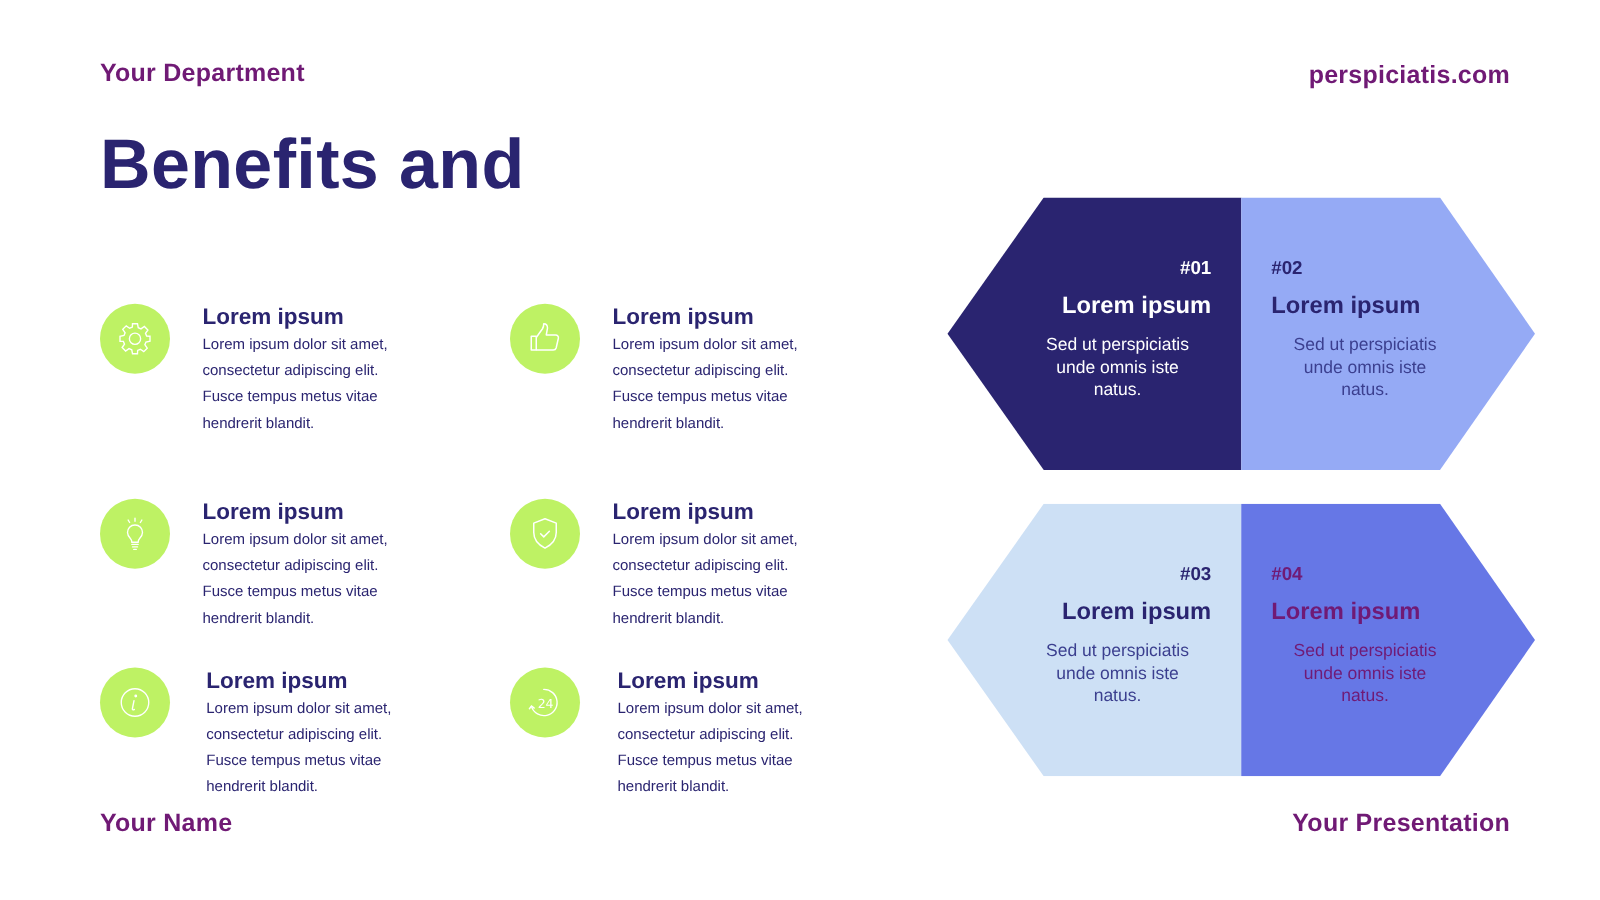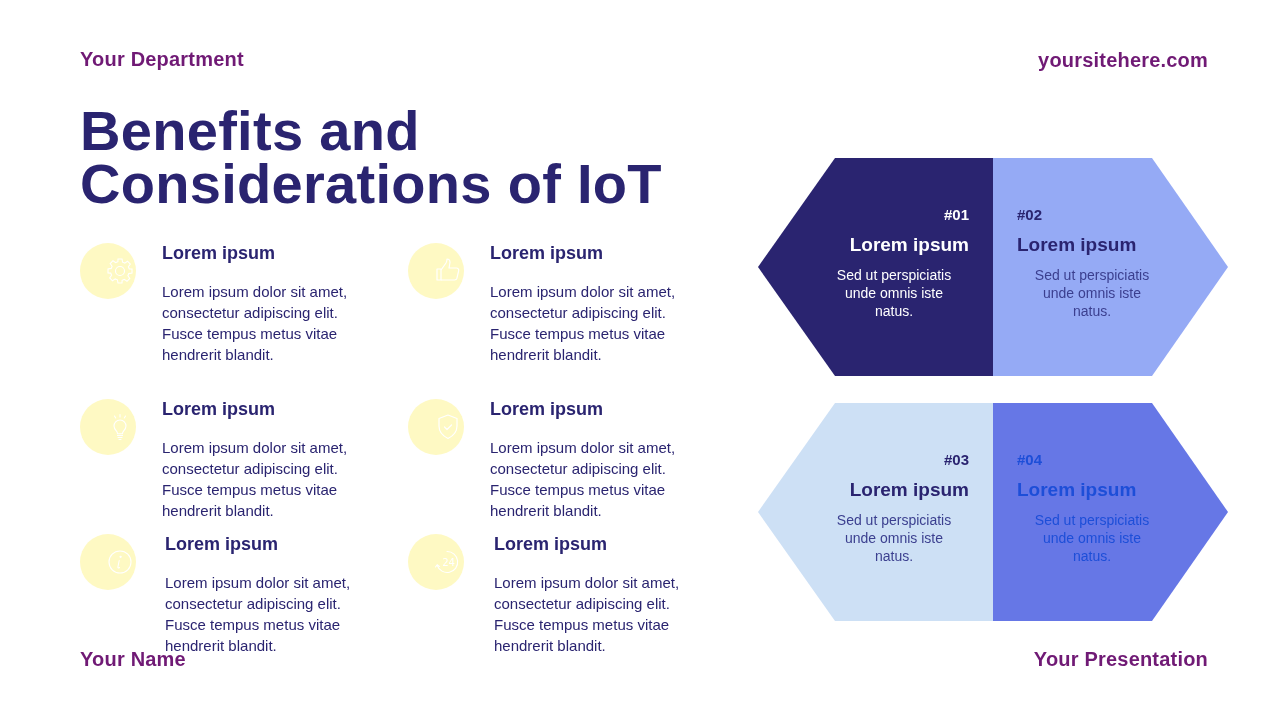--- a/index.html
+++ b/index.html
@@ -2,45 +2,44 @@
 <html><head>
 <meta charset="utf-8">
 <style>
   * { margin: 0; padding: 0; box-sizing: border-box; }
   html, body { width: 1280px; height: 720px; overflow: hidden; background: #ffffff; }
   body { position: relative; font-family: "Liberation Sans", "DejaVu Sans", sans-serif; color: #2a2470; }
   .abs { position: absolute; }
   .meta { font-size: 20px; font-weight: bold; color: #701a75; letter-spacing: 0.2px; }
   .title { left: 80px; top: 104px; font-size: 56px; font-weight: bold; line-height: 53px; color: #2a2470; letter-spacing: 0.3px; }
   .feat { position: absolute; width: 320px; height: 110px; }
-  .feat .ic { position: absolute; left: 0; top: 0; width: 56px; height: 56px; border-radius: 50%; background: #fef9c3; display: flex; align-items: center; justify-content: flex-end; }
+  .feat .ic { position: absolute; left: 0; top: 0; width: 56px; height: 56px; border-radius: 50%; background: #bef264; display: flex; align-items: center; justify-content: center; }
   .feat .ic svg { width: 32px; height: 32px; }
   .feat .txt { position: absolute; left: 82px; top: 0; width: 240px; }
   .feat h3 { font-size: 18px; font-weight: bold; color: #2a2470; line-height: 22px; margin-top: -1px; }
-  .feat p { font-size: 15px; color: #2a2470; line-height: 21px; margin-top: 17px; }
+  .feat p { font-size: 12px; color: #2a2470; line-height: 21px; margin-top: 1px; }
   .hexwrap { position: absolute; left: 756px; width: 474px; height: 218px; }
   .hexwrap svg.hexbg { position: absolute; left: 0; top: 0; }
   .cell { position: absolute; top: 0; height: 265px; width: 150px; }
   .cell.left { left: 63px; text-align: right; width: 150px; }
   .cell.right { left: 261px; text-align: left; width: 150px; }
   .cell .num { position: absolute; top: 48px; font-size: 15px; font-weight: bold; width: 100%; }
   .cell .hd { position: absolute; top: 76px; font-size: 19px; font-weight: bold; width: 160px; }
   .cell.left .hd { right: 0; }
   .cell .ds { position: absolute; top: 108px; font-size: 14px; line-height: 18px; width: 150px; text-align: center; }
   .cell.left .ds, .cell.left .num { right: 0; }
 </style>
 </head>
 <body>
 
 <div class="abs meta" style="left:80px; top:48px;">Your Department</div>
-<div class="abs meta" style="right:72px; top:49px;">yoursitehere.com</div>
+<div class="abs meta" style="right:72px; top:49px;">perspiciatis.com</div>
 
 <div class="abs title">
   <div>Benefits and</div>
-  <div>Considerations of IoT</div>
 </div>
 
 <div class="feat" style="left:80px; top:243px;">
   <div class="ic">
     <svg viewBox="0 0 32 32" fill="none" stroke="#ffffff" stroke-width="1.1">
       <path d="M14 4h4l.6 3.2 2.2.9 2.7-1.9 2.8 2.8-1.9 2.7.9 2.2L28 14v4l-3.2.6-.9 2.2 1.9 2.7-2.8 2.8-2.7-1.9-2.2.9L18 28h-4l-.6-3.2-2.2-.9-2.7 1.9-2.8-2.8 1.9-2.7-.9-2.2L4 18v-4l3.2-.6.9-2.2-1.9-2.7 2.8-2.8 2.7 1.9 2.2-.9z"></path>
       <circle cx="16" cy="16" r="4.5"></circle>
     </svg>
   </div>
   <div class="txt">
@@ -149,21 +148,21 @@
 <div class="hexwrap" style="top:403px;">
   <svg class="hexbg" width="474" height="218" viewBox="0 0 474 218">
     <polygon points="79,0 237,0 237,218 79,218 2,109" fill="#cde0f5"></polygon>
     <polygon points="237,0 396,0 472,109 396,218 237,218" fill="#6677e6"></polygon>
   </svg>
   <div class="cell left" style="color:#2a2470;">
     <div class="num">#03</div>
     <div class="hd">Lorem ipsum</div>
     <div class="ds" style="color:#3b3f8f;"><span>Sed ut perspiciatis</span><br><span>unde omnis iste</span><br><span>natus.</span></div>
   </div>
-  <div class="cell right" style="color:#1d4ed8;">
+  <div class="cell right" style="color:#701a75;">
     <div class="num">#04</div>
     <div class="hd">Lorem ipsum</div>
     <div class="ds"><span>Sed ut perspiciatis</span><br><span>unde omnis iste</span><br><span>natus.</span></div>
   </div>
 </div>
 
 <div class="abs meta" style="left:80px; top:648px;">Your Name</div>
 <div class="abs meta" style="right:72px; top:648px;">Your Presentation</div>
 
 </body></html>

